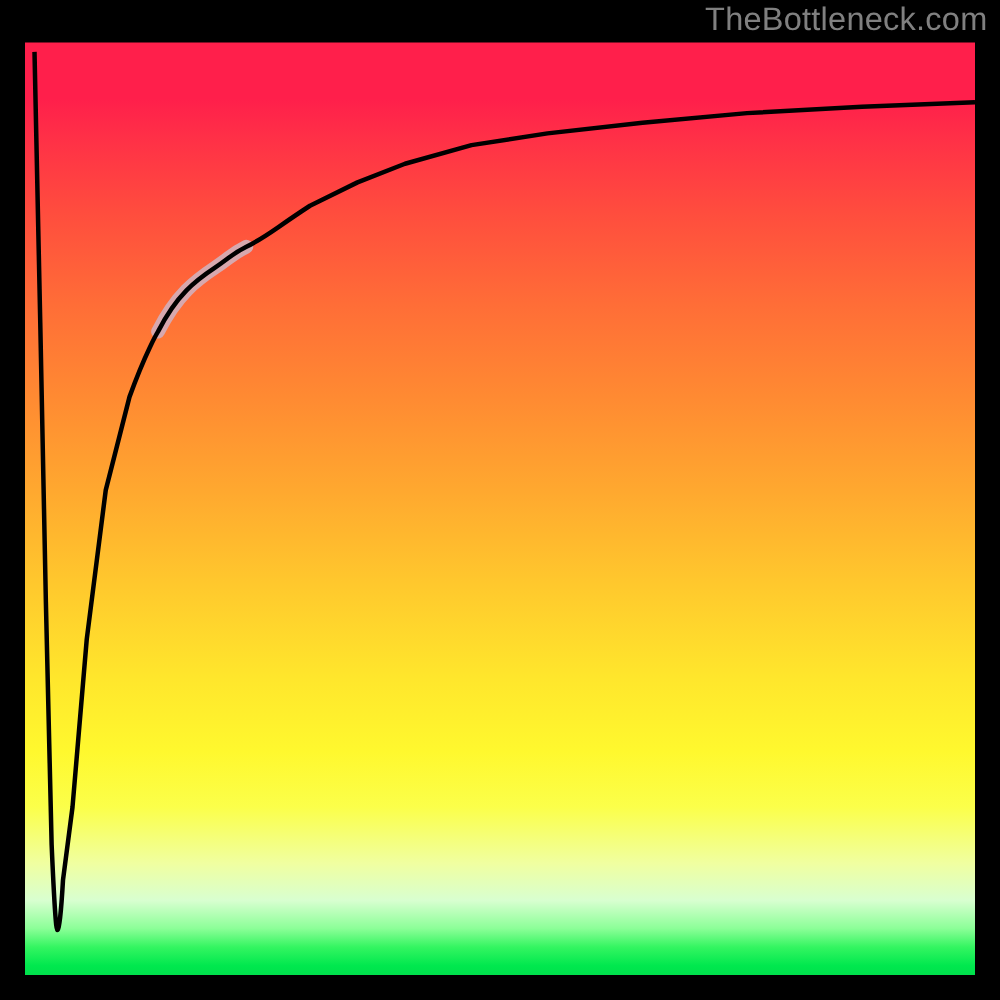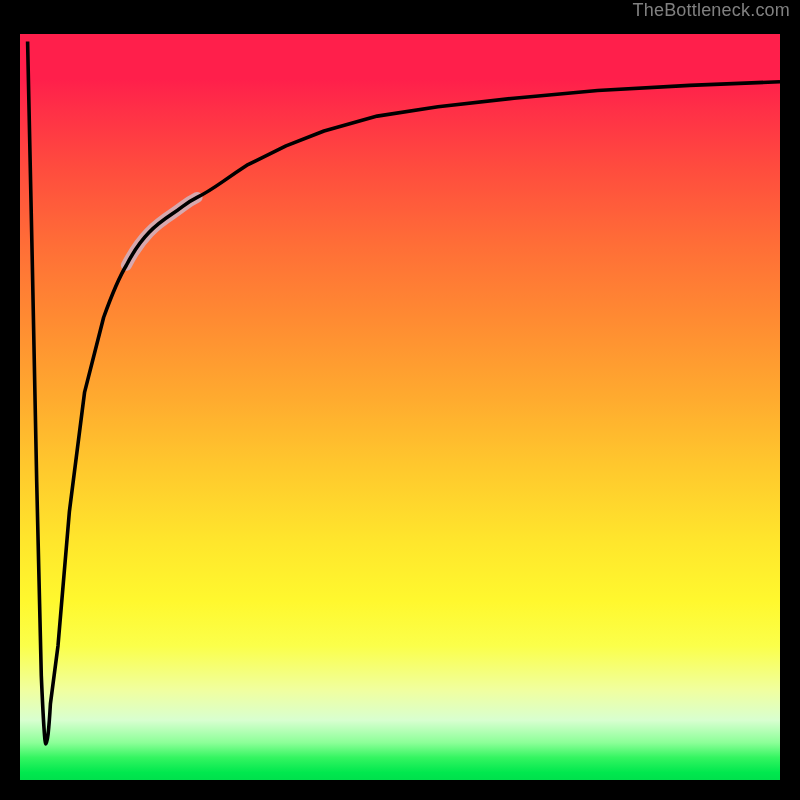--- a/index.html
+++ b/index.html
@@ -8,21 +8,21 @@
     width: 800px;
     height: 800px;
     background: #000;
     font-family: Arial, Helvetica, sans-serif;
   }
   .watermark {
     position: absolute;
     top: 0;
     right: 10px;
     color: #808080;
-    font-size: 18px;
+    font-size: 26px;
     font-weight: 500;
     letter-spacing: 0.2px;
     z-index: 3;
   }
   .frame {
     position: absolute;
     width: 800px;
     height: 800px;
     box-sizing: border-box;
   }

